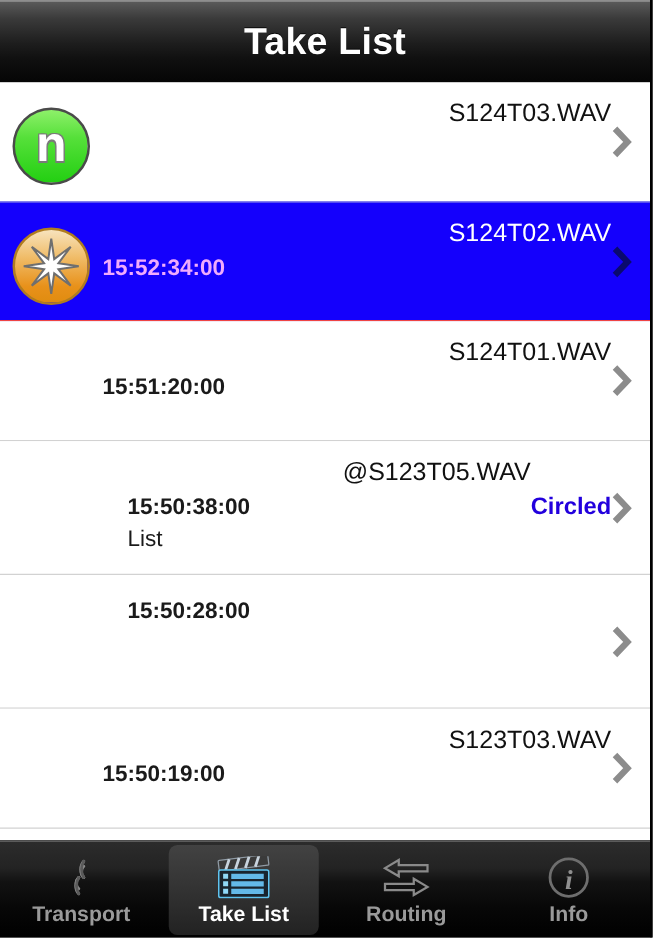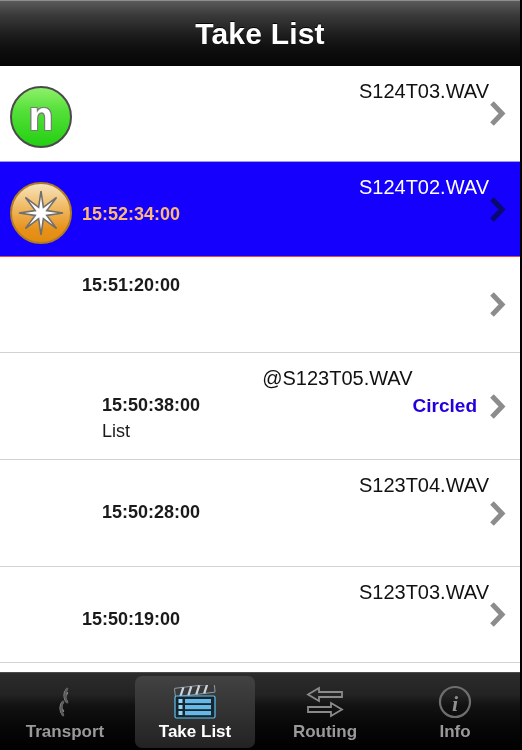--- a/index.html
+++ b/index.html
@@ -131,38 +131,37 @@
     display: flex;
     align-items: center;
     margin-top: 4px;
   }
   .row-time {
     font-size: 18px;
     font-weight: bold;
     color: #1a1a1a;
     line-height: 1.2;
   }
-  .row.selected .row-time { color: #fdba74; }
+  .row.selected .row-time { color: #f0abfc; }
 
   .row-note {
     font-size: 18px;
     font-weight: normal;
     color: #1a1a1a;
     line-height: 1.25;
     margin-top: 4px;
   }
 
   
   .row-right {
     flex: 0 0 auto;
     align-self: center;
     display: flex;
     align-items: center;
     padding-right: 14px;
-    gap: 12px;
     justify-content: flex-end;
   }
   .row-status {
     font-size: 19px;
     font-weight: bold;
     color: #2200dd;
     white-space: nowrap;
   }
   .chevron { width: 17px; height: 27px; display: block; }
 
@@ -253,20 +252,21 @@
         </div>
         <div class="row-right">
           <svg class="chevron" viewBox="0 0 17 27">
             <polyline points="3,3 13,13.5 3,24" fill="none" stroke="#0a0a6e" stroke-width="5" stroke-linecap="butt" stroke-linejoin="miter"></polyline>
           </svg>
         </div>
       </div>
       <div class="row short">
         <div class="badge-col"></div>
         <div class="row-body">
+          <div class="row-title">S124T01.WAV</div>
           <div class="row-meta">
             <span class="row-time">15:51:20:00</span>
           </div>
         </div>
         <div class="row-right">
           <svg class="chevron" viewBox="0 0 17 27">
             <polyline points="3,3 13,13.5 3,24" fill="none" stroke="#8c8c8c" stroke-width="5" stroke-linecap="butt" stroke-linejoin="miter"></polyline>
           </svg>
         </div>
       </div>
@@ -282,21 +282,20 @@
         <div class="row-right">
           <span class="row-status">Circled</span>
           <svg class="chevron" viewBox="0 0 17 27">
             <polyline points="3,3 13,13.5 3,24" fill="none" stroke="#8c8c8c" stroke-width="5" stroke-linecap="butt" stroke-linejoin="miter"></polyline>
           </svg>
         </div>
       </div>
       <div class="row tall">
         <div class="badge-col"></div>
         <div class="row-body">
-          <div class="row-title">S123T04.WAV</div>
           <div class="row-meta">
             <span class="row-time">15:50:28:00</span>
           </div>
         </div>
         <div class="row-right">
           <svg class="chevron" viewBox="0 0 17 27">
             <polyline points="3,3 13,13.5 3,24" fill="none" stroke="#8c8c8c" stroke-width="5" stroke-linecap="butt" stroke-linejoin="miter"></polyline>
           </svg>
         </div>
       </div>

